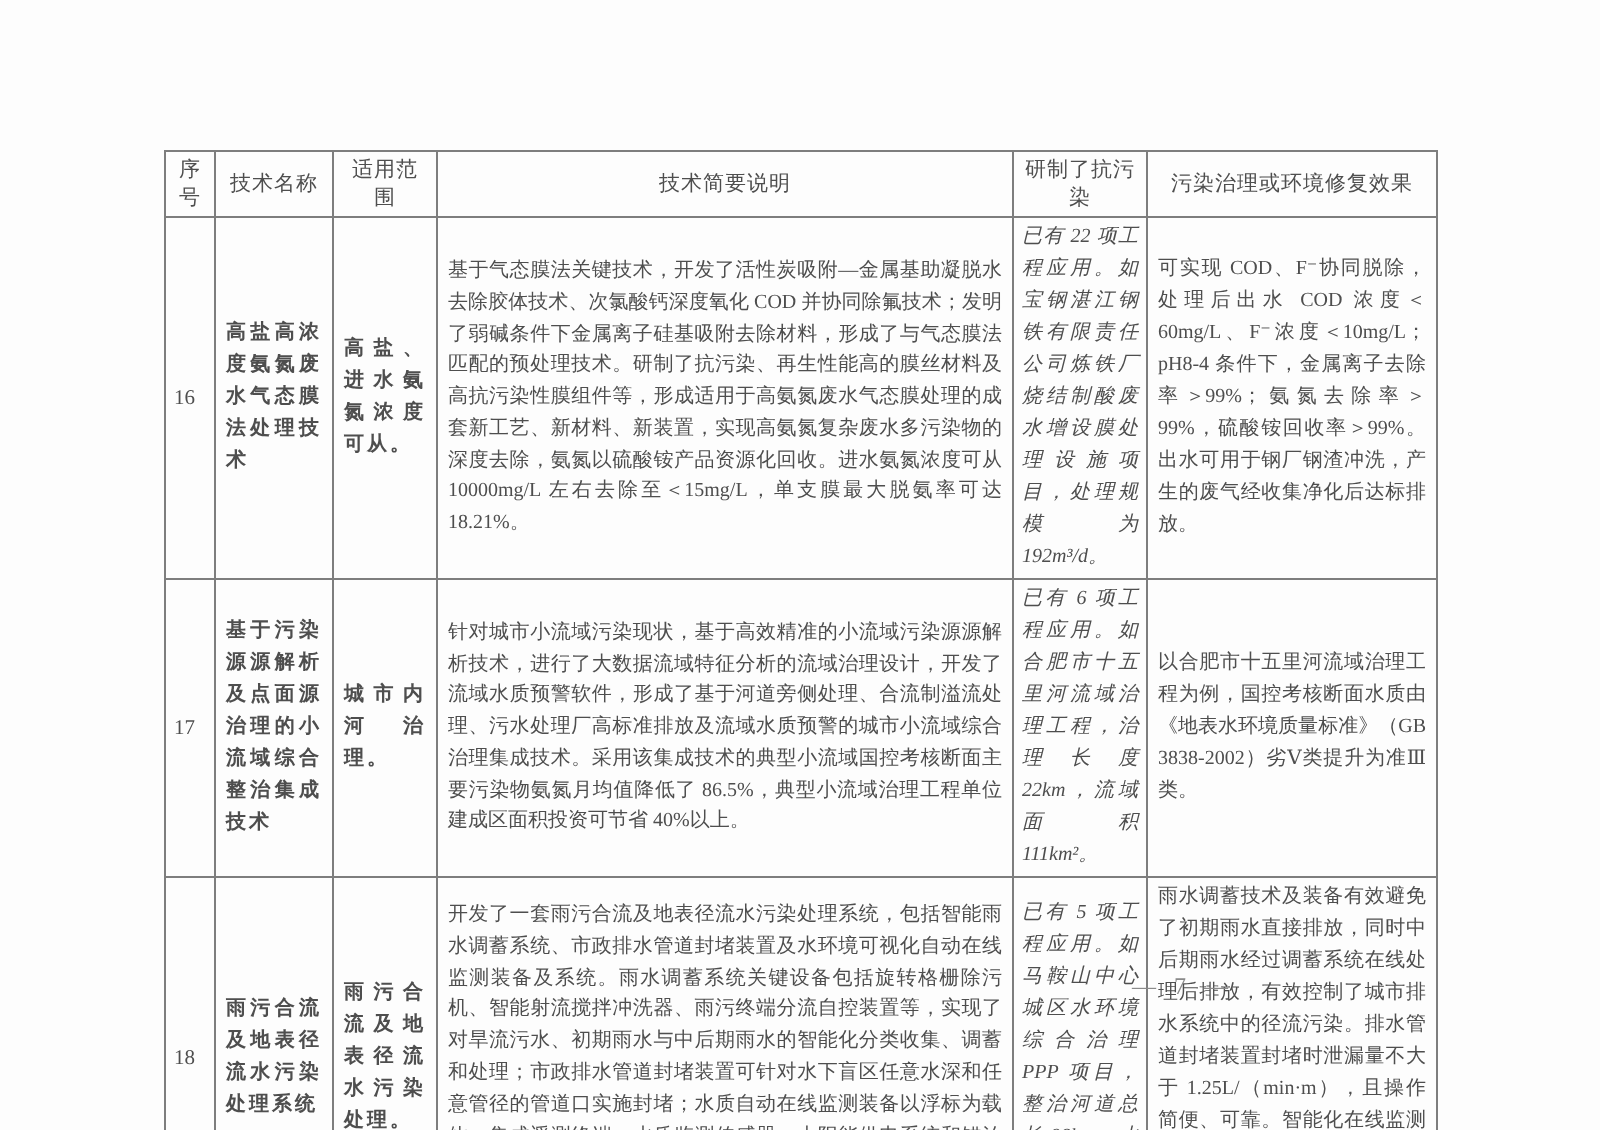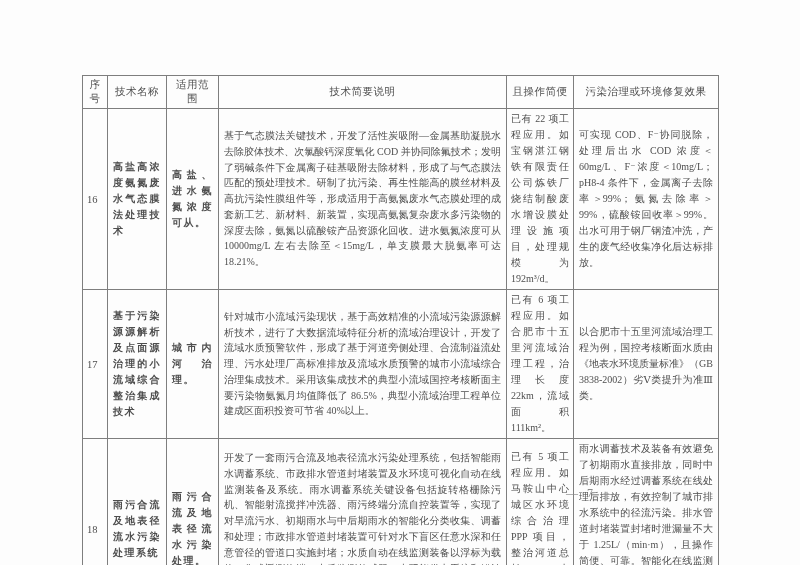--- a/index.html
+++ b/index.html
@@ -60,20 +60,21 @@
     text-align: justify;
     text-justify: inter-ideograph;
     line-height: 15.8px;
     padding: 2px 5px;
   }
   td.c-app {
     text-align: justify;
     text-justify: inter-ideograph;
     line-height: 16px;
     padding: 2px 4px;
+    font-style: italic;
   }
   td.c-effect {
     text-align: justify;
     text-justify: inter-ideograph;
     line-height: 16px;
     padding: 2px 5px;
   }
   .page-number {
     position: absolute;
     top: 486px;
@@ -96,21 +97,21 @@
       <col style="width:288px">
       <col style="width:67px">
       <col style="width:145px">
     </colgroup>
     <thead>
       <tr>
         <th>序号</th>
         <th>技术名称</th>
         <th>适用范围</th>
         <th>技术简要说明</th>
-        <th>且操作简便</th>
+        <th>研制了抗污染</th>
         <th>污染治理或环境修复效果</th>
       </tr>
     </thead>
     <tbody>
       <tr class="row-0">
         <td class="c-no">16</td>
         <td class="c-name">高盐高浓度氨氮废水气态膜法处理技术</td>
         <td class="c-scope">高盐、进水氨氮浓度可从。</td>
         <td class="c-desc">基于气态膜法关键技术，开发了活性炭吸附—金属基助凝脱水去除胶体技术、次氯酸钙深度氧化 COD 并协同除氟技术；发明了弱碱条件下金属离子硅基吸附去除材料，形成了与气态膜法匹配的预处理技术。研制了抗污染、再生性能高的膜丝材料及高抗污染性膜组件等，形成适用于高氨氮废水气态膜处理的成套新工艺、新材料、新装置，实现高氨氮复杂废水多污染物的深度去除，氨氮以硫酸铵产品资源化回收。进水氨氮浓度可从 10000mg/L 左右去除至＜15mg/L，单支膜最大脱氨率可达 18.21%。</td>
         <td class="c-app">已有 22 项工程应用。如宝钢湛江钢铁有限责任公司炼铁厂烧结制酸废水增设膜处理设施项目，处理规模为 192m³/d。</td>

